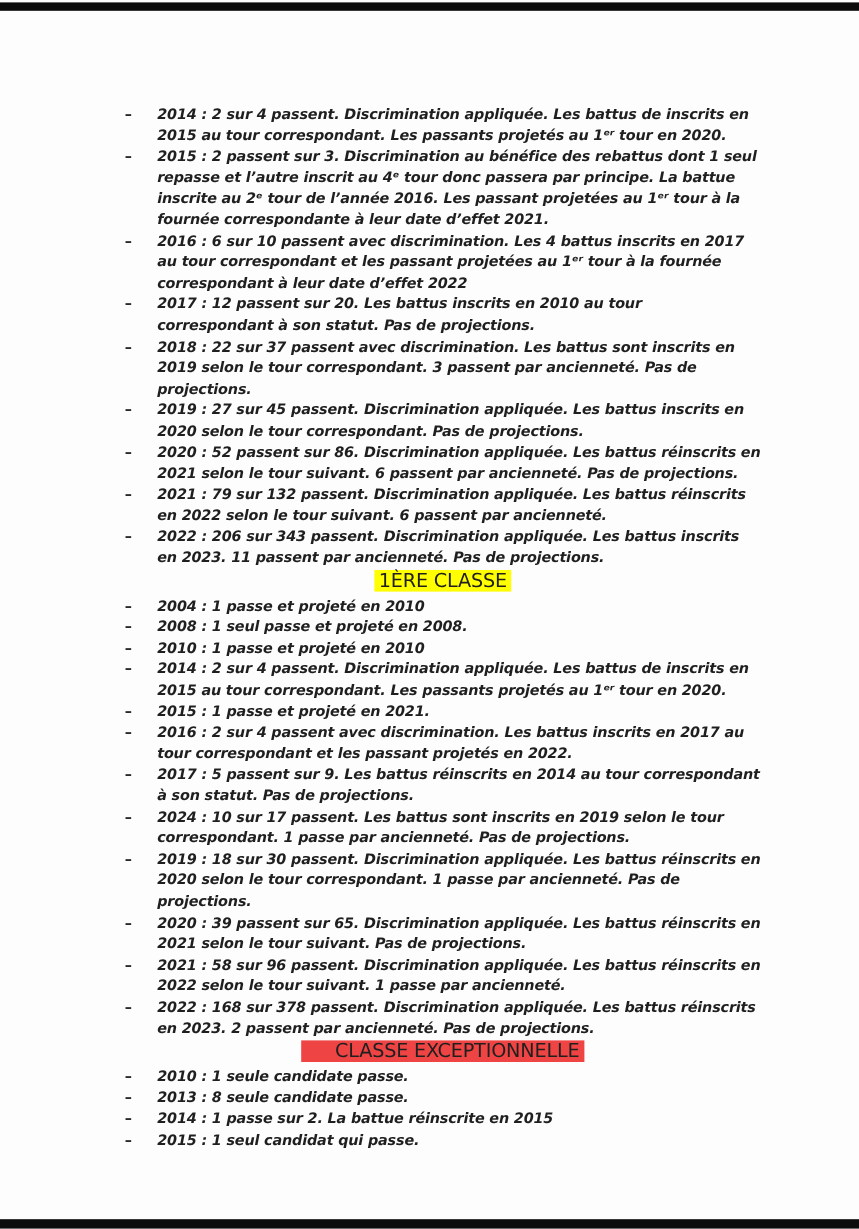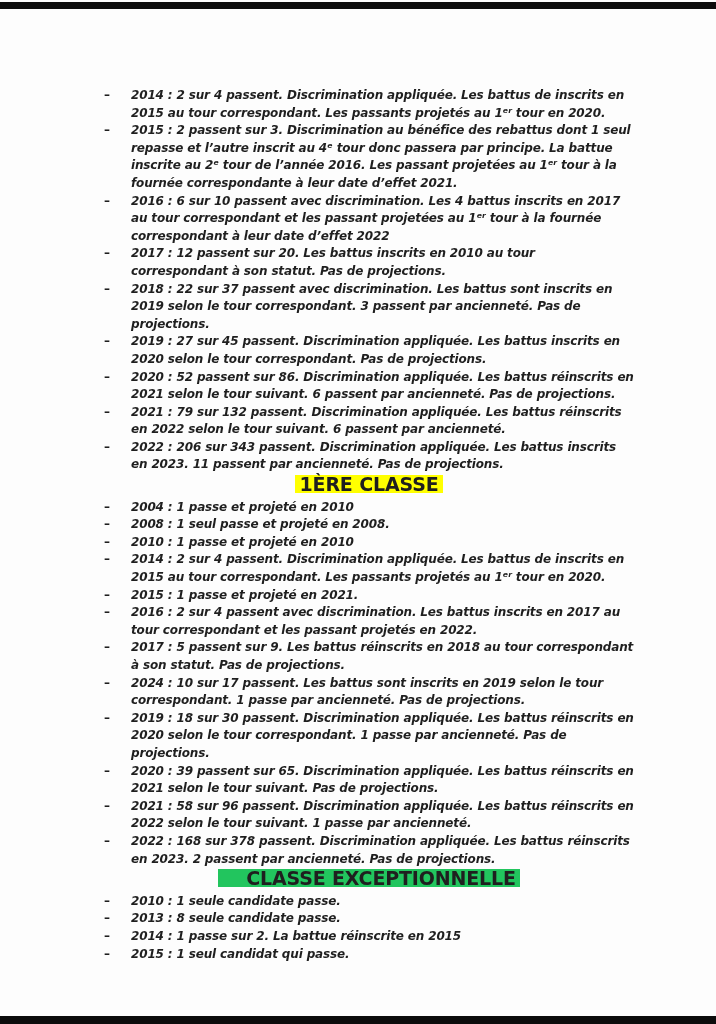--- a/index.html
+++ b/index.html
@@ -48,22 +48,22 @@
     flex: 1 1 auto;
     font-style: italic;
   }
   .heading-row {
     text-align: center;
     margin: 1px 0 2px 0;
   }
   .heading {
     display: inline-block;
     background: #ffff00;
-    font-weight: 700;
-    font-size: 19px;
+    font-weight: 400;
+    font-size: 16px;
     padding: 0 4px;
     line-height: 18px;
     text-align: right;
   }
 </style>
 </head>
 <body>
 
 <div class="page" style="background: rgb(253, 253, 253); color: rgb(31, 31, 31);">
   <div class="scan-bar top" style="background: rgb(12, 12, 12);"></div>
@@ -124,21 +124,21 @@
       <div class="item">
         <span class="dash">–</span>
         <span class="item-text">2015 : 1 passe et projeté en 2021.</span>
       </div>
       <div class="item">
         <span class="dash">–</span>
         <span class="item-text">2016 : 2 sur 4 passent avec discrimination. Les battus inscrits en 2017 au tour correspondant et les passant projetés en 2022.</span>
       </div>
       <div class="item">
         <span class="dash">–</span>
-        <span class="item-text">2017 : 5 passent sur 9. Les battus réinscrits en 2018 au tour correspondant à son statut. Pas de projections.</span>
+        <span class="item-text">2017 : 5 passent sur 9. Les battus réinscrits en 2014 au tour correspondant à son statut. Pas de projections.</span>
       </div>
       <div class="item">
         <span class="dash">–</span>
         <span class="item-text">2024 : 10 sur 17 passent. Les battus sont inscrits en 2019 selon le tour correspondant. 1 passe par ancienneté. Pas de projections.</span>
       </div>
       <div class="item">
         <span class="dash">–</span>
         <span class="item-text">2019 : 18 sur 30 passent. Discrimination appliquée. Les battus réinscrits en 2020 selon le tour correspondant. 1 passe par ancienneté. Pas de projections.</span>
       </div>
       <div class="item">
@@ -146,21 +146,21 @@
         <span class="item-text">2020 : 39 passent sur 65. Discrimination appliquée. Les battus réinscrits en 2021 selon le tour suivant. Pas de projections.</span>
       </div>
       <div class="item">
         <span class="dash">–</span>
         <span class="item-text">2021 : 58 sur 96 passent. Discrimination appliquée. Les battus réinscrits en 2022 selon le tour suivant. 1 passe par ancienneté.</span>
       </div>
       <div class="item">
         <span class="dash">–</span>
         <span class="item-text">2022 : 168 sur 378 passent. Discrimination appliquée. Les battus réinscrits en 2023. 2 passent par ancienneté. Pas de projections.</span>
       </div>
-      <div class="heading-row"><span class="heading" style="background: #22c55e; padding-left: 28px;">CLASSE EXCEPTIONNELLE</span></div>
+      <div class="heading-row"><span class="heading" style="background: #ef4444; padding-left: 28px;">CLASSE EXCEPTIONNELLE</span></div>
       <div class="item">
         <span class="dash">–</span>
         <span class="item-text">2010 : 1 seule candidate passe.</span>
       </div>
       <div class="item">
         <span class="dash">–</span>
         <span class="item-text">2013 : 8 seule candidate passe.</span>
       </div>
       <div class="item">
         <span class="dash">–</span>

